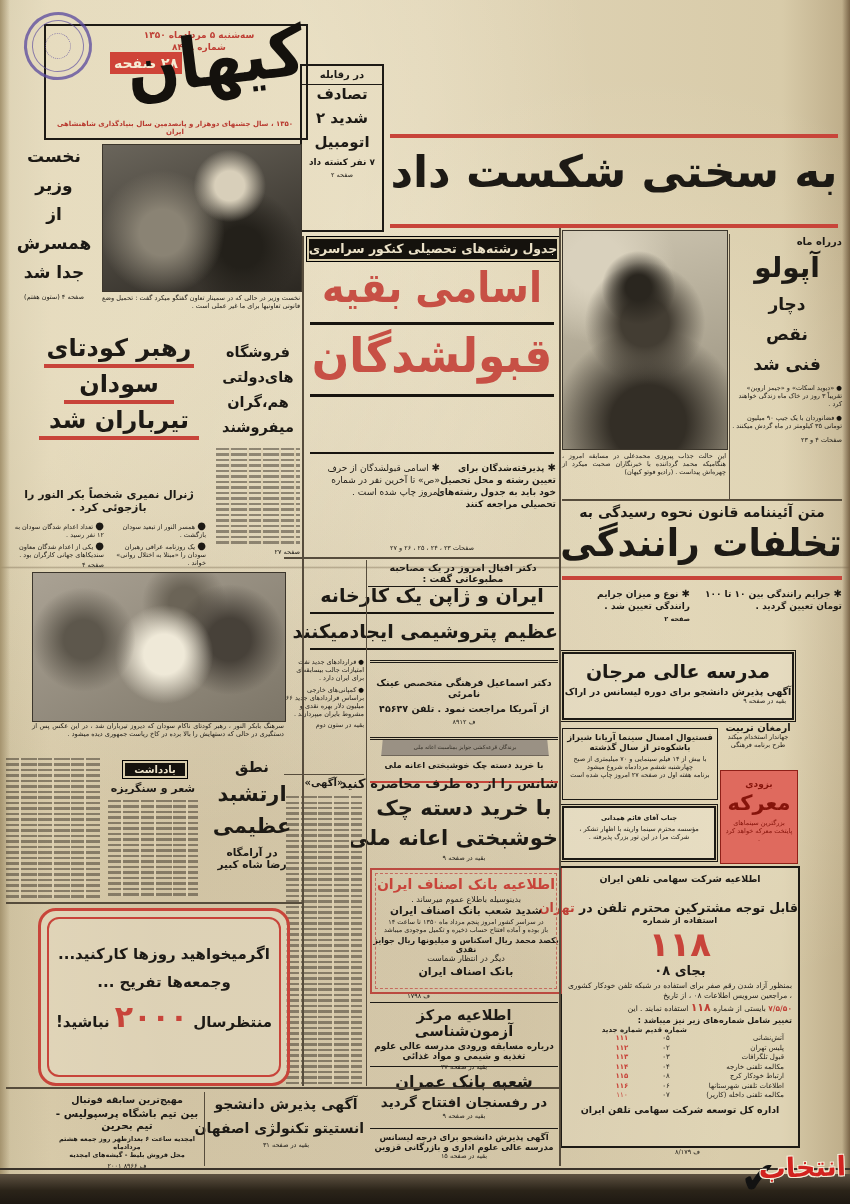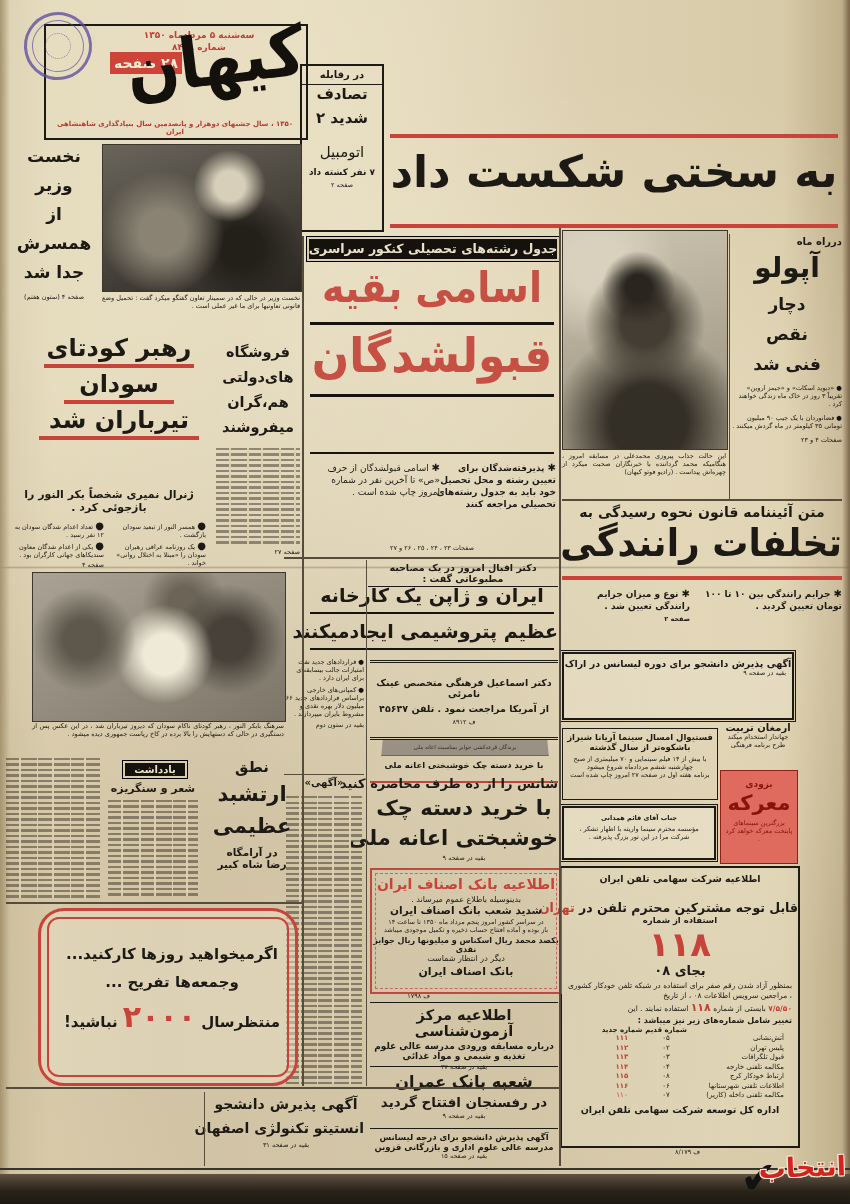--- a/index.html
+++ b/index.html
@@ -38,21 +38,21 @@
   #logo{right:2px;top:-2px;font-size:62px;font-weight:bold;transform:rotate(-7deg) scaleY(1.12);color:#14110d;}
   #pagesbadge{left:64px;top:26px;background:#cf4438;color:#f6ecd4;font-size:14px;font-weight:bold;padding:3px 4px;}
   #stamp{left:24px;top:12px;width:62px;height:62px;border:3px solid rgba(88,72,158,.75);border-radius:50%;transform:rotate(-14deg);}
   #stamp::before{content:"";position:absolute;inset:5px;border:1.5px solid rgba(88,72,158,.65);border-radius:50%;}
   #stamp::after{content:"";position:absolute;inset:18px;border:1px dotted rgba(88,72,158,.6);border-radius:50%;}
   .blackbar{background:#15120d;color:#ece2c8;border:1px solid #000;box-shadow:inset 0 0 0 2px #d9cdab;}
   .dblbox{border:2px solid #1d1a15;box-shadow:0 0 0 1px #d9cdab,0 0 0 2px #1d1a15;}
   #marke{background:#df6a5e;border:1px solid #8f2018;color:#86140b;}
   #asnaf{border:2px solid #bb4a40;}
   #asnaf::before{content:"";position:absolute;inset:3px;border:1px dashed #c66a5e;pointer-events:none;}
-  #frameAd{border:3px solid #c8443a;border-radius:26px;background:rgba(234,224,200,.5);padding-left:8px;}
+  #frameAd{border:3px solid #c8443a;border-radius:18px;background:rgba(234,224,200,.5);}
   #frameAd::before{content:"";position:absolute;inset:6px;border:2px solid #c8443a;border-radius:12px;pointer-events:none;}
   #darkstrip{left:0;top:1174px;width:850px;height:30px;background:linear-gradient(180deg,#5e5242,#2b2419 55%,#1d1812);}
   #wm{left:738px;top:1144px;width:108px;height:56px;transform:rotate(-2deg);}
   #wm .swoosh{position:absolute;left:2px;top:18px;width:58px;height:30px;color:#121212;font-size:44px;line-height:30px;font-weight:bold;}
   #wm .wtxt{position:absolute;right:0;top:8px;font-size:27px;font-weight:bold;color:#d2231f;
     text-shadow:1px 1px 0 #f4ecd8,-1px -1px 0 #f4ecd8,1px -1px 0 #f4ecd8,-1px 1px 0 #f4ecd8;}
   .crease{left:0;top:566px;width:850px;height:3px;background:linear-gradient(180deg,rgba(110,95,70,.0),rgba(110,95,70,.35),rgba(110,95,70,0));}
   .ribbon{background:#9a9184;color:#2e2a22;transform:perspective(60px) rotateX(4deg);box-shadow:0 1px 0 #6d6458;}
 </style>
 </head>
@@ -72,21 +72,21 @@
     <div id="pagesbadge" class="abs">۲۸ صفحه</div>
     <div id="logo" class="abs">کیهان</div>
     <div class="abs c" style="left:4px;bottom:2px;width:250px;color:#b8392f;font-size:7px;font-weight:bold;">۱۳۵۰ ، سال جشنهای دوهزار و پانصدمین سال بنیادگذاری شاهنشاهی ایران</div>
   </div>
   <div id="stamp" class="abs"></div>
 
   <div class="abs rtl boxed" style="left:300px;top:64px;width:80px;height:164px;">
     <div class="c" style="font-size:10px;font-weight:bold;margin-top:3px;">در رقابله</div>
     <div class="c" style="font-size:15px;font-weight:bold;margin-top:4px;border-top:1px solid #1d1a15;">تصادف</div>
     <div class="c" style="font-size:15px;font-weight:bold;margin-top:6px;">شدید ۲</div>
-    <div class="c" style="font-size:15px;font-weight:normal;margin-top:16px;">اتومبیل</div>
+    <div class="c" style="font-size:15px;font-weight:bold;margin-top:6px;">اتومبیل</div>
     <div class="c" style="font-size:9px;font-weight:bold;margin-top:6px;">۷ نفر کشته داد</div>
     <div class="c tiny" style="margin-top:4px;">صفحه ۲</div>
   </div>
   <div class="abs redline" style="left:390px;top:134px;width:448px;"></div>
   <div class="abs rtl c nw" style="left:388px;top:146px;width:452px;font-size:44px;font-weight:bold;">به سختی شکست داد</div>
   <div class="abs redline" style="left:390px;top:224px;width:448px;"></div>
 
   <div class="abs rtl c" style="left:8px;top:142px;width:92px;">
     <div style="font-size:17px;font-weight:bold;line-height:29px;">نخست</div>
     <div style="font-size:17px;font-weight:bold;line-height:29px;">وزیر</div>
@@ -172,20 +172,21 @@
     <span class="star">✱</span>
     <span>جرایم رانندگی بین ۱۰ تا ۱۰۰ تومان تعیین گردید .</span>
   </div>
   <div class="abs rtl" style="left:568px;top:588px;width:122px;font-size:9px;font-weight:bold;line-height:12px;text-align:right;">
     <span class="star">✱</span>
     <span>نوع و میزان جرایم رانندگی تعیین شد .</span>
     <div class="tiny" style="margin-top:3px;">صفحه ۲</div>
   </div>
 
   <div class="abs rtl c dblbox" style="left:562px;top:652px;width:228px;height:64px;background:rgba(235,226,203,.45);">
+    <div style="font-size:19px;font-weight:bold;margin-top:6px;">مدرسه عالی مرجان</div>
     <div style="font-size:9.5px;font-weight:bold;margin-top:4px;">آگهی پذیرش دانشجو برای دوره لیسانس در اراک</div>
     <div class="tiny" style="text-align:right;margin-right:6px;">بقیه در صفحه ۹</div>
   </div>
 
   <div class="abs rtl c" style="left:720px;top:722px;width:76px;">
     <div style="font-size:10px;font-weight:bold;">ارمغان تربیت</div>
     <div class="tiny">جهاندار استخدام میکند</div>
     <div class="tiny">طرح برنامه فرهنگی</div>
   </div>
 
@@ -356,20 +357,27 @@
   <div id="frameAd" class="abs rtl" style="left:38px;top:908px;width:246px;height:172px;">
     <div class="c" style="font-size:15px;font-weight:bold;margin-top:34px;">اگرمیخواهید روزها کارکنید...</div>
     <div class="c" style="font-size:15px;font-weight:bold;margin-top:10px;">وجمعه‌ها تفریح ...</div>
     <div class="c" style="margin-top:8px;">
       <span style="font-size:15px;font-weight:bold;">منتظرسال</span>
       <span style="font-size:30px;font-weight:bold;color:#c8443a;">۲۰۰۰</span>
       <span style="font-size:15px;font-weight:bold;">نباشید!</span>
     </div>
   </div>
 
+  <div class="abs rtl c" style="left:52px;top:1094px;width:150px;">
+    <div style="font-size:9.5px;font-weight:bold;">مهیج‌ترین سابقه فوتبال</div>
+    <div style="font-size:10.5px;font-weight:bold;margin-top:2px;">بین تیم باشگاه پرسپولیس - تیم بحرین</div>
+    <div class="tiny" style="margin-top:4px;font-weight:bold;">امجدیه ساعت ۶ بعدازظهر روز جمعه هشتم مردادماه</div>
+    <div class="tiny" style="font-weight:bold;">محل فروش بلیط - گیشه‌های امجدیه</div>
+    <div class="tiny" style="margin-top:3px;">ف ۸۹۶۶      ۲۰۰۱</div>
+  </div>
 
   <div class="abs rtl c" style="left:208px;top:1096px;width:156px;">
     <div class="nw" style="font-size:14px;font-weight:bold;">آگهی پذیرش دانشجو</div>
     <div class="nw" style="font-size:14px;font-weight:bold;margin-top:8px;">انستیتو تکنولژی اصفهان</div>
     <div class="tiny" style="margin-top:5px;">بقیه در صفحه ۳۱</div>
   </div>
 
   <div class="abs rule" style="left:302px;top:236px;width:1.5px;height:850px;"></div>
   <div class="abs rule" style="left:559px;top:228px;width:1.5px;height:938px;"></div>
   <div class="abs rule" style="left:366px;top:560px;width:1px;height:526px;"></div>

